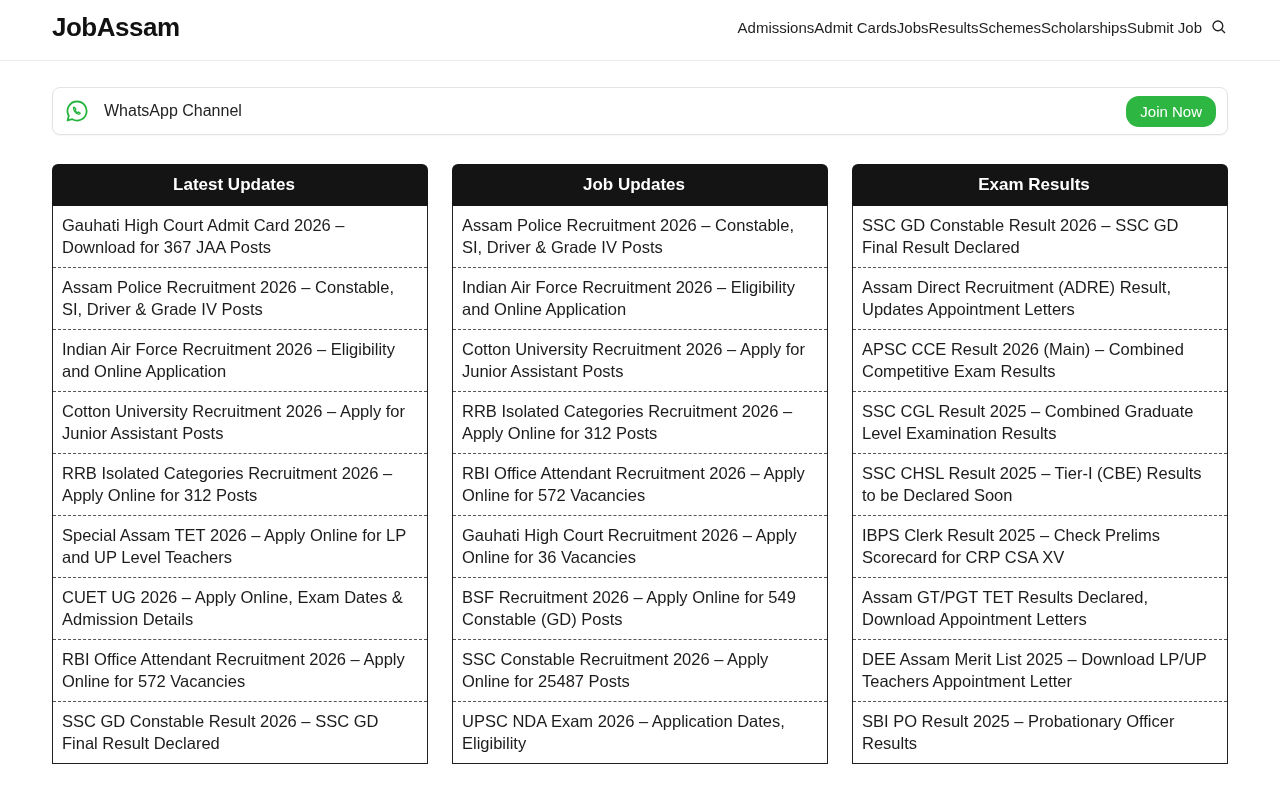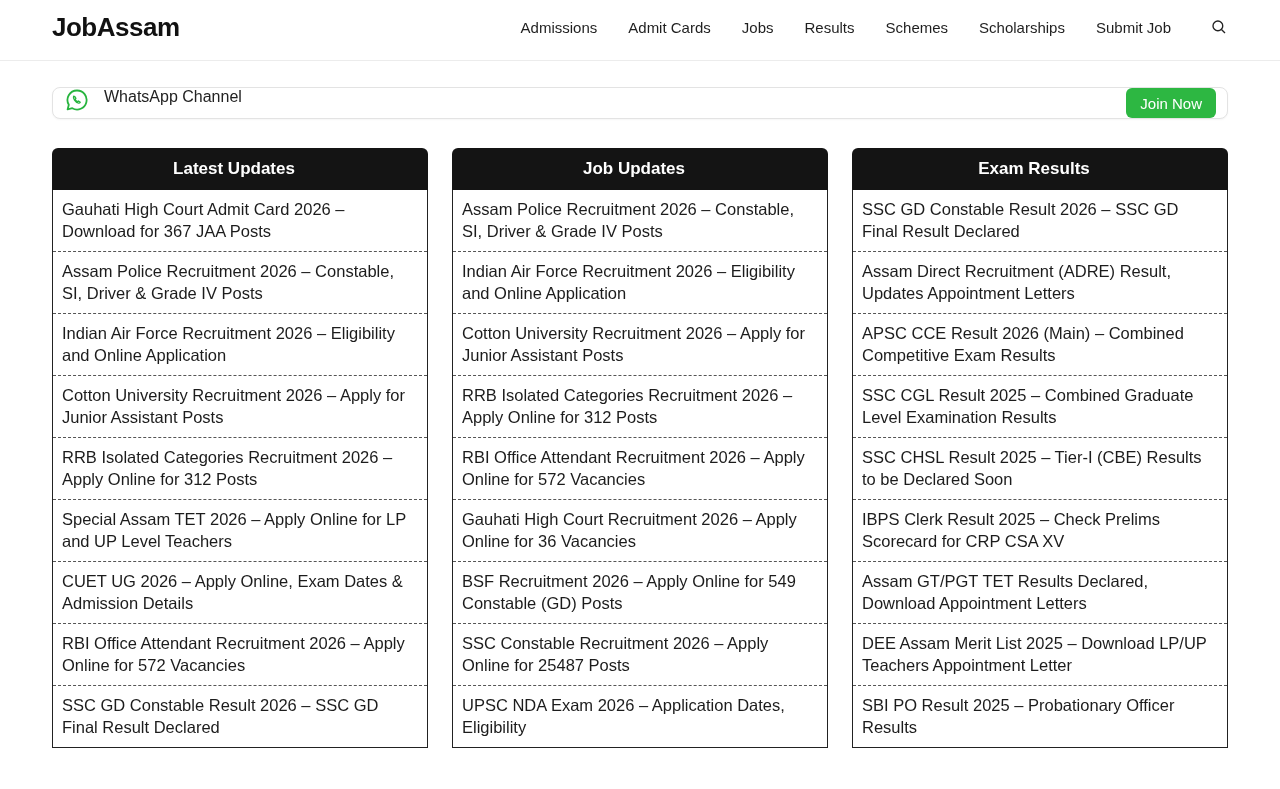--- a/index.html
+++ b/index.html
@@ -3,35 +3,35 @@
 <meta charset="utf-8">
 <style>
   * { margin: 0; padding: 0; box-sizing: border-box; }
   html, body { width: 1280px; height: 789px; overflow: hidden; background: #ffffff;
     font-family: "Liberation Sans", "DejaVu Sans", sans-serif; color: #1f1f1f; }
 
   
   .site-header { height: 61px; display: flex; align-items: center; justify-content: space-between;
     padding: 0 52px 6px 52px; border-bottom: 1px solid #ececec; background: #fff; }
   .logo { font-size: 26px; font-weight: bold; letter-spacing: -0.5px; color: #111; cursor: pointer; }
-  .nav { display: flex; align-items: center; gap: 31px; }
+  .nav { display: flex; align-items: center; }
   .nav a { font-size: 15px; color: #1f1f1f; text-decoration: none; cursor: pointer; }
   .search-btn { width: 18px; height: 18px; margin-left: 8px; cursor: pointer; display: inline-flex; }
   .search-btn svg { width: 18px; height: 18px; stroke: #222; fill: none; stroke-width: 1.8; }
 
   .content { padding: 0 52px; }
 
   
-  .banner { margin-top: 26px; height: 32px; border: 1px solid #e3e3e3; border-radius: 8px;
-    background: #fff; display: flex; padding: 0 11px 0 12px;
+  .banner { margin-top: 26px; height: 48px; border: 1px solid #e3e3e3; border-radius: 8px;
+    background: #fff; display: flex; align-items: center; padding: 0 11px 0 12px;
     box-shadow: 0 1px 2px rgba(0,0,0,0.04); }
   .banner + .banner { margin-top: 18px; }
   .banner .b-icon { width: 24px; height: 24px; margin-right: 15px; display: inline-flex; }
   .banner .b-label { font-size: 16px; color: #222; }
-  .banner .b-btn { margin-left: auto; border: none; border-radius: 6px; color: #fff;
+  .banner .b-btn { margin-left: auto; border: none; border-radius: 13px; color: #fff;
     font-size: 15px; font-family: inherit; padding: 7px 14px; cursor: pointer; }
   .btn-green { background: #2db742; }
   .btn-red { background: #e2483d; }
 
   
   .columns { margin-top: 29px; display: grid; grid-template-columns: repeat(3, 1fr); gap: 24px; }
   .col-header { background: #141414; color: #ffffff; font-weight: bold; font-size: 17px;
     text-align: center; padding: 11px 12px 11px 0; border-radius: 6px 6px 0 0; }
   .col-body { border: 1px solid #222; border-top: none; list-style: none; background: #fff; }
   .col-body li { padding: 8px 9px 9px 9px; font-size: 16.5px; line-height: 22px; color: #1c1c1c;

